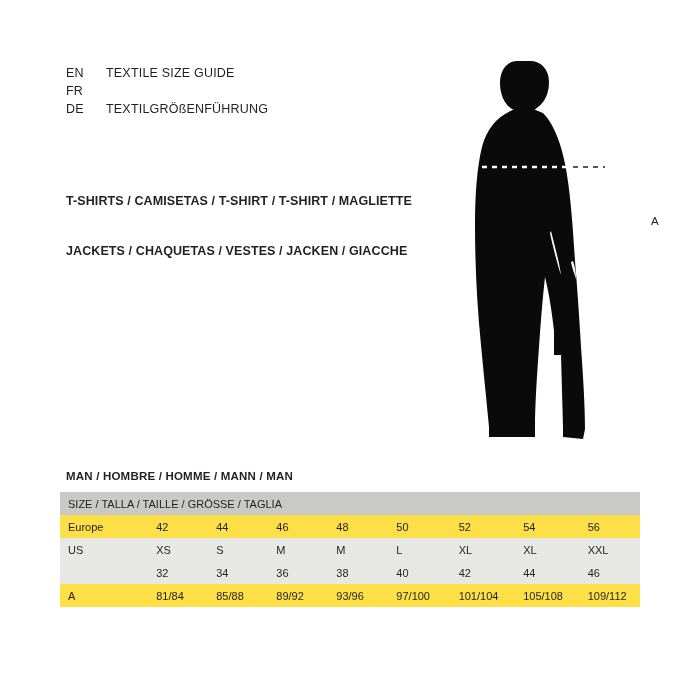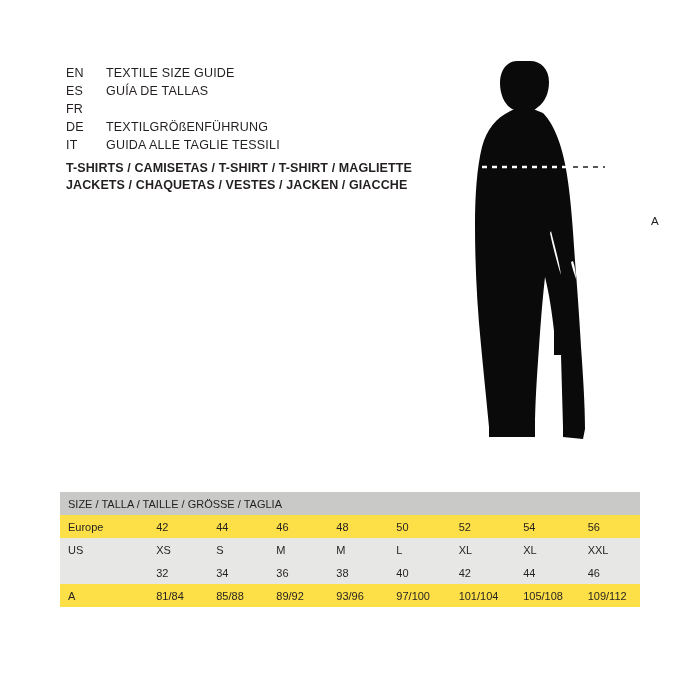--- a/index.html
+++ b/index.html
@@ -50,20 +50,21 @@
     position: absolute;
     left: 66px;
     top: 160px;
     width: 420px;
   }
   .category-line {
     font-size: 12.5px;
     font-weight: bold;
     line-height: 17px;
     letter-spacing: 0.1px;
+    margin-top: 33px;
   }
 
   
   .figure-area {
     position: absolute;
     left: 455px;
     top: 55px;
     width: 215px;
     height: 400px;
   }
@@ -129,36 +130,28 @@
 </style>
 </head>
 <body>
 
 <div class="page">
 
   <div class="lang-block">
     <div class="lang-row">
       <span class="lang-code">EN</span>
       <span class="lang-text">TEXTILE SIZE GUIDE</span>
-    </div>
-    <div class="lang-row">
-      <span class="lang-code">ES</span>
-      <span class="lang-text">GUÍA DE TALLAS</span>
     </div>
     <div class="lang-row">
       <span class="lang-code">FR</span>
     </div>
     <div class="lang-row">
       <span class="lang-code">DE</span>
       <span class="lang-text">TEXTILGRÖßENFÜHRUNG</span>
     </div>
-    <div class="lang-row">
-      <span class="lang-code">IT</span>
-      <span class="lang-text">GUIDA ALLE TAGLIE TESSILI</span>
-    </div>
   </div>
 
   <div class="category-block">
     <div class="category-line">T-SHIRTS / CAMISETAS / T-SHIRT / T-SHIRT / MAGLIETTE</div>
     <div class="category-line">JACKETS / CHAQUETAS / VESTES / JACKEN / GIACCHE</div>
   </div>
 
   <div class="figure-area">
     <svg width="215" height="400" viewBox="0 0 215 400">
 
@@ -175,20 +168,21 @@
       <path fill="#ffffff" d="M96 176 C100 192 104 206 106 220 C102 208 98 192 95 178 Z"></path>
 
       <path fill="#ffffff" d="M118 206 C120 212 121 218 121 224 C119 218 117 212 116 207 Z"></path>
 
       <line x1="27" y1="112" x2="112" y2="112" stroke="#ffffff" stroke-width="2.6" stroke-dasharray="5,5"></line>
       <line x1="118" y1="112" x2="150" y2="112" stroke="#231f20" stroke-width="1.6" stroke-dasharray="5,5"></line>
     </svg>
     <span class="measure-label">A</span>
   </div>
 
+  <div class="table-title">MAN / HOMBRE / HOMME / MANN / MAN</div>
 
   <table class="size-table">
     <tbody>
       <tr class="row-header">
         <td class="col-label" colspan="9">SIZE / TALLA / TAILLE / GRÖSSE / TAGLIA</td>
       </tr>
       <tr class="row-plain">
         <td class="col-label">Europe</td>
         <td class="cell">42</td>
         <td class="cell">44</td>

